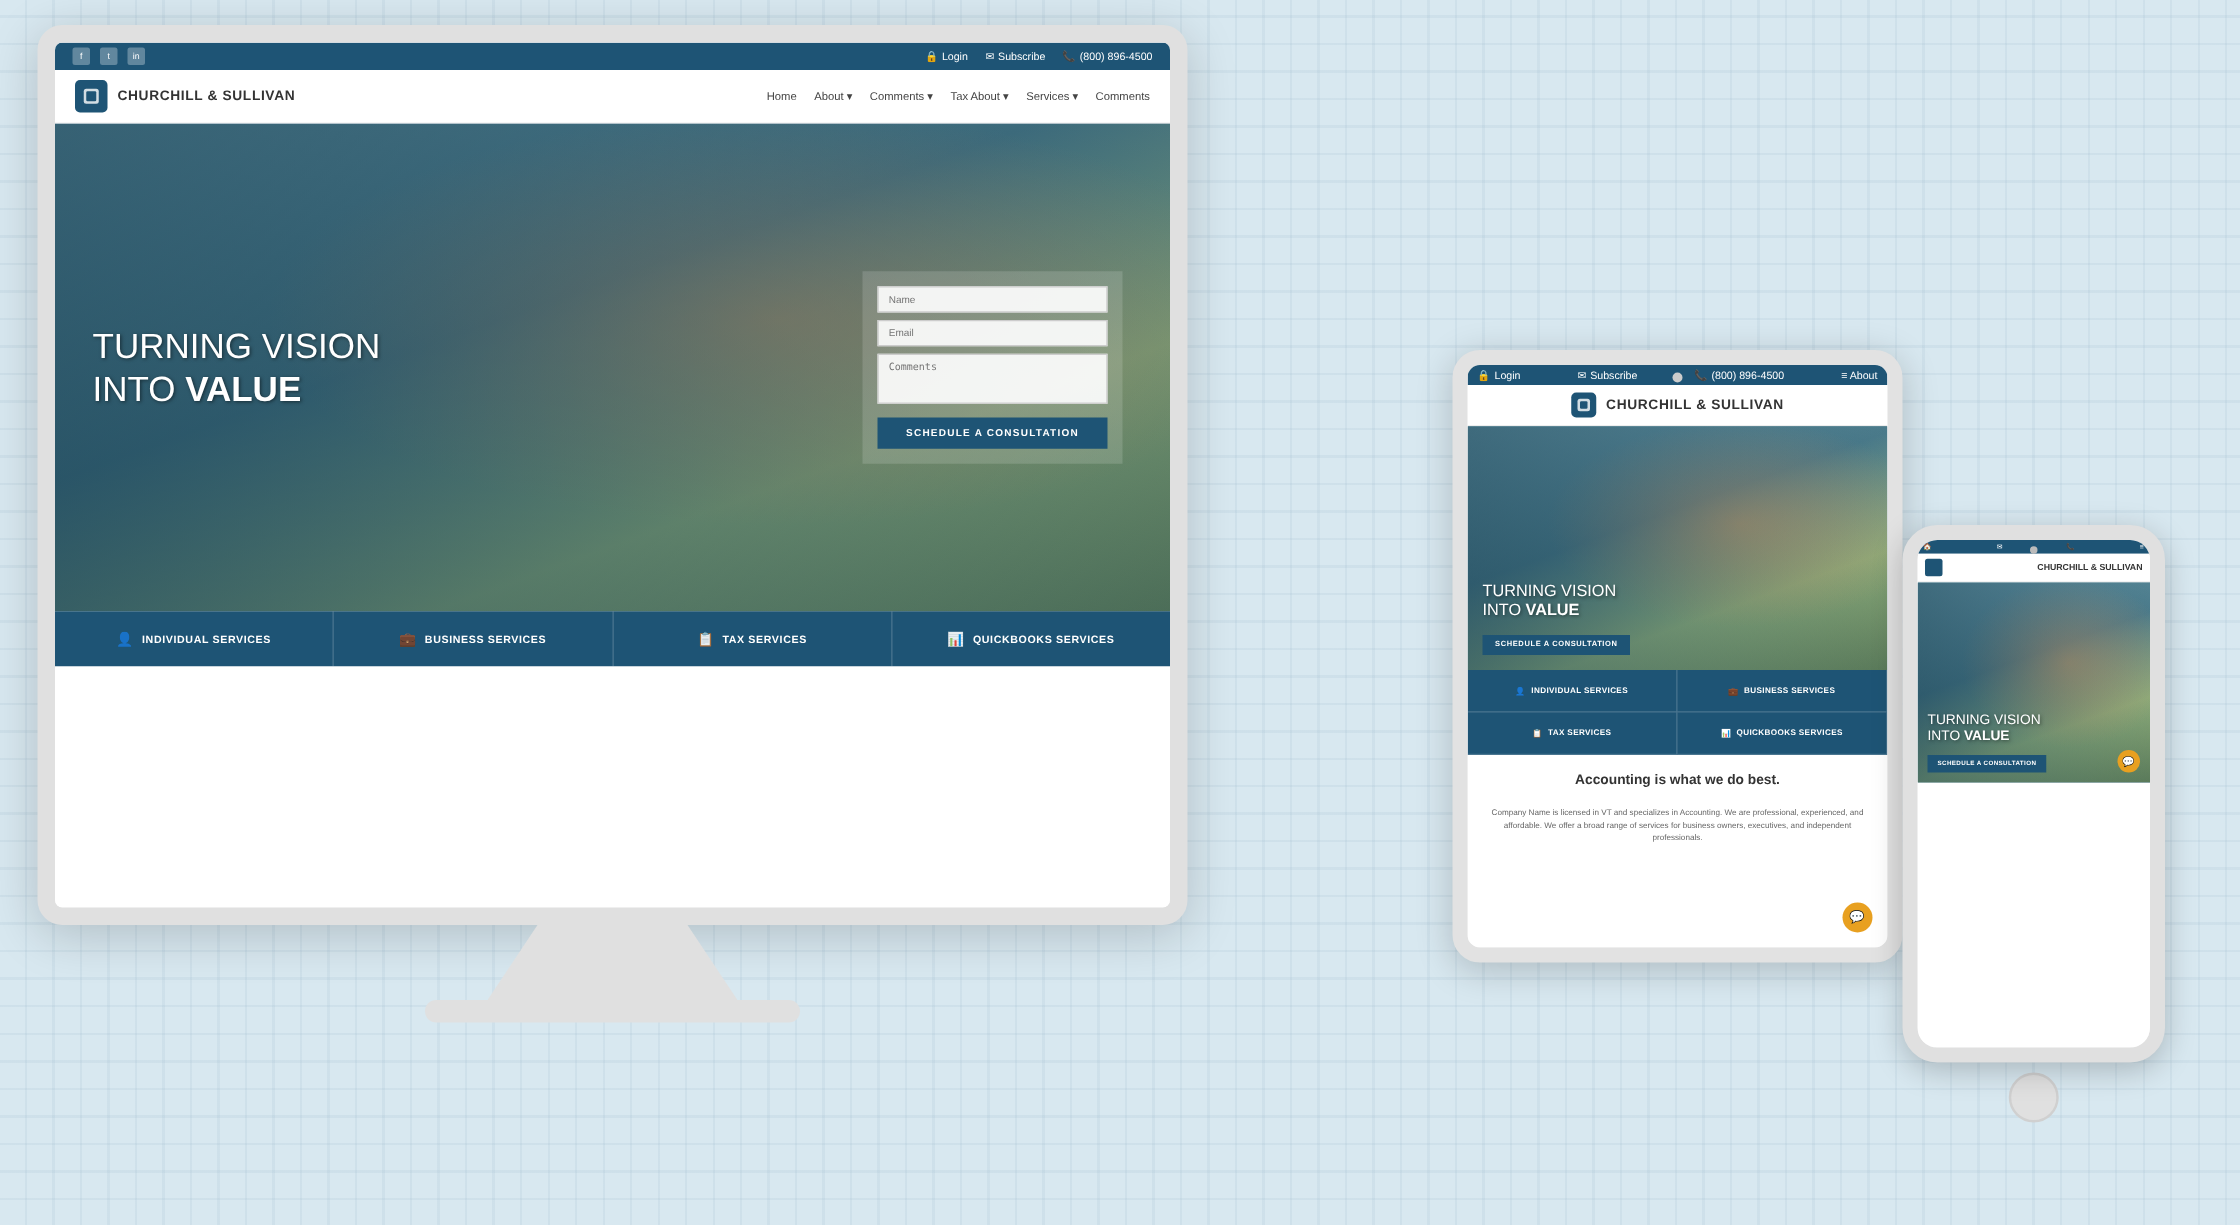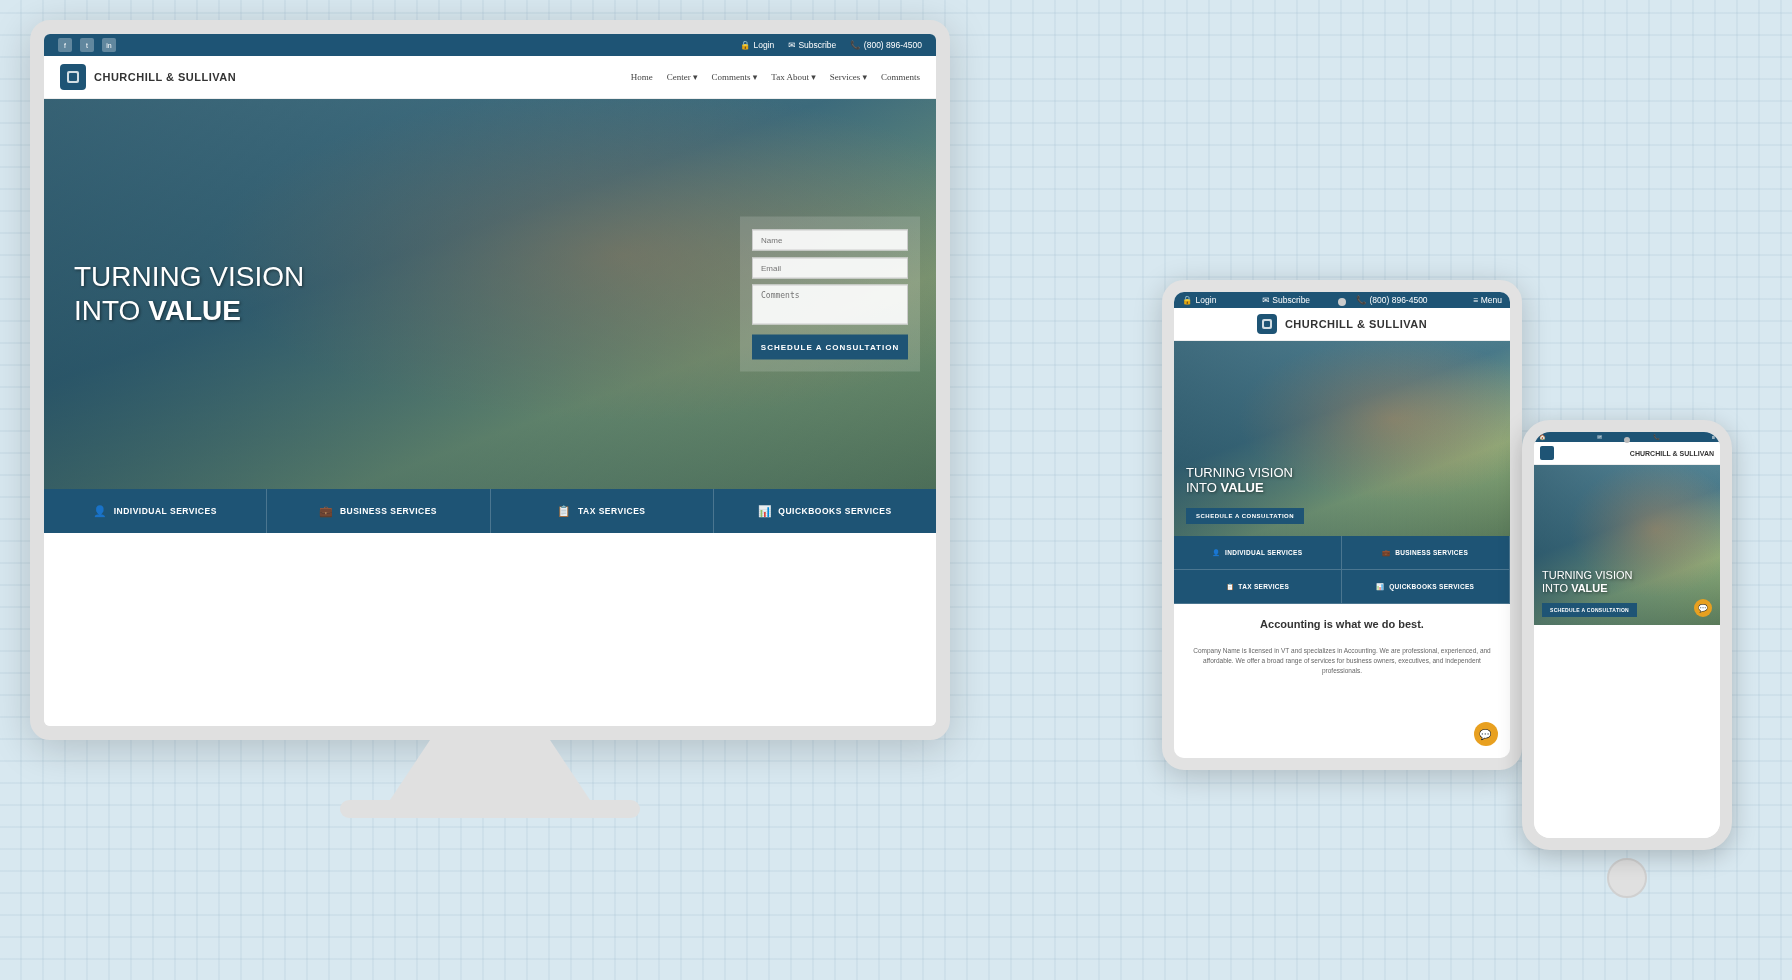--- a/index.html
+++ b/index.html
@@ -211,21 +211,21 @@
       letter-spacing: 0.5px;
     }
 
     .nav-links {
       display: flex;
       gap: 14px;
       font-size: 9px;
       color: #444;
     }
 
-    .nav-link { color: #444; cursor: pointer; font-family: Liberation Serif, serif; }
+    .nav-link { color: #444; cursor: pointer; }
 
     
     .hero {
       position: relative;
       height: 390px;
       background: linear-gradient(135deg, #2a6080 0%, #1a4a62 100%);
       overflow: hidden;
     }
 
     .hero-bg {
@@ -250,27 +250,27 @@
       line-height: 1.2;
       text-shadow: 1px 1px 3px rgba(0,0,0,0.5);
     }
 
     .hero-title strong {
       font-weight: 800;
     }
 
     .hero-form {
       position: absolute;
-      right: 16px;
+      right: 38px;
       top: 50%;
       transform: translateY(-50%);
       z-index: 10;
       background: rgba(255,255,255,0.15);
       padding: 12px;
-      width: 180px;
+      width: 208px;
     }
 
     .hero-form input {
       width: 100%;
       padding: 5px 8px;
       font-size: 8px;
       border: 1px solid #ccc;
       margin-bottom: 6px;
       background: rgba(255,255,255,0.9);
     }
@@ -629,21 +629,21 @@
             <div class="logo-icon">
               <svg width="16" height="16" viewBox="0 0 16 16">
                 <rect x="2" y="2" width="12" height="12" rx="2" fill="white" opacity="0.8"></rect>
                 <rect x="4" y="4" width="8" height="8" rx="1" fill="#1e5475"></rect>
               </svg>
             </div>
             <span class="logo-text">CHURCHILL &amp; SULLIVAN</span>
           </div>
           <div class="nav-links">
             <span class="nav-link">Home</span>
-            <span class="nav-link">Center ▾</span>
+            <span class="nav-link">About ▾</span>
             <span class="nav-link">Comments ▾</span>
             <span class="nav-link">Tax About ▾</span>
             <span class="nav-link">Services ▾</span>
             <span class="nav-link">Comments</span>
           </div>
         </div>
 
         <div class="hero">
           <div class="hero-photo-grad"></div>
           <div class="hero-bg"></div>
@@ -702,21 +702,21 @@
             <span>Login</span>
           </span>
           <span class="top-bar-link">
             <span>✉</span>
             <span>Subscribe</span>
           </span>
           <span class="top-bar-link">
             <span>📞</span>
             <span>(800) 896-4500</span>
           </span>
-          <span class="top-bar-link">≡ Menu</span>
+          <span class="top-bar-link">≡ About</span>
         </div>
 
         <div class="tablet-nav">
           <div class="logo">
             <div class="logo-icon" style="width:20px;height:20px;">
               <svg width="12" height="12" viewBox="0 0 12 12">
                 <rect x="1" y="1" width="10" height="10" rx="2" fill="white" opacity="0.8"></rect>
                 <rect x="3" y="3" width="6" height="6" rx="1" fill="#1e5475"></rect>
               </svg>
             </div>

